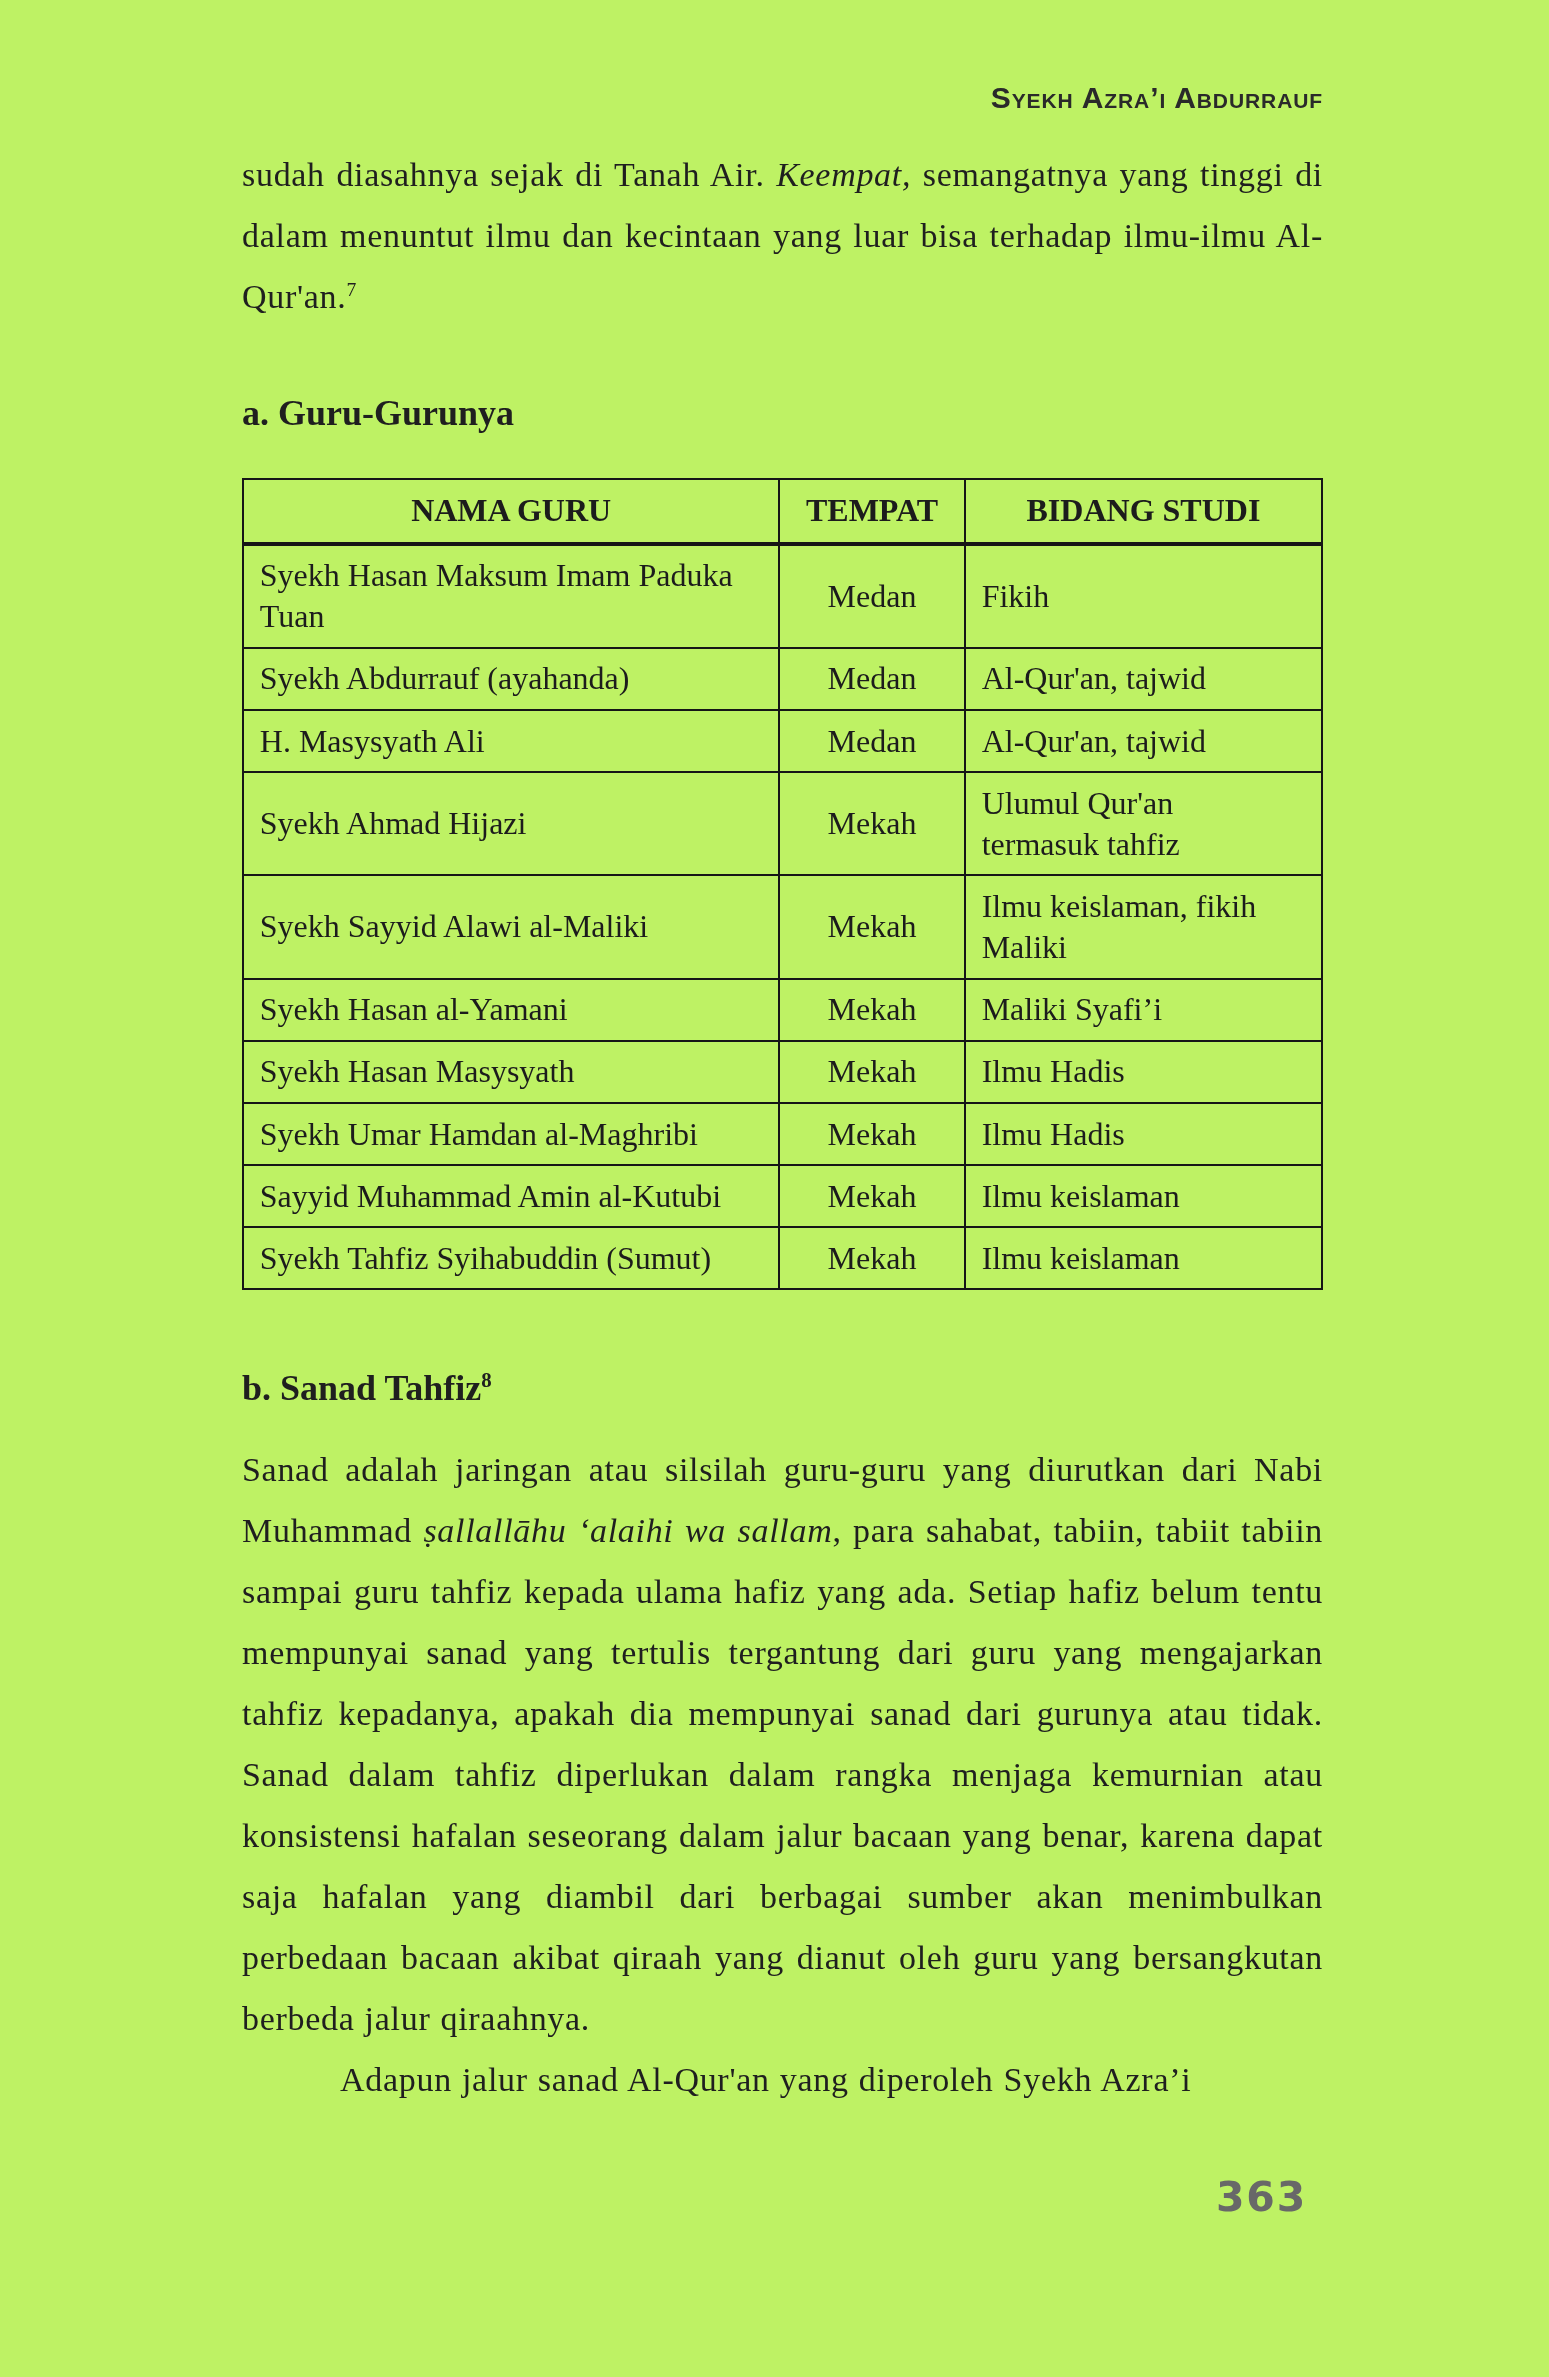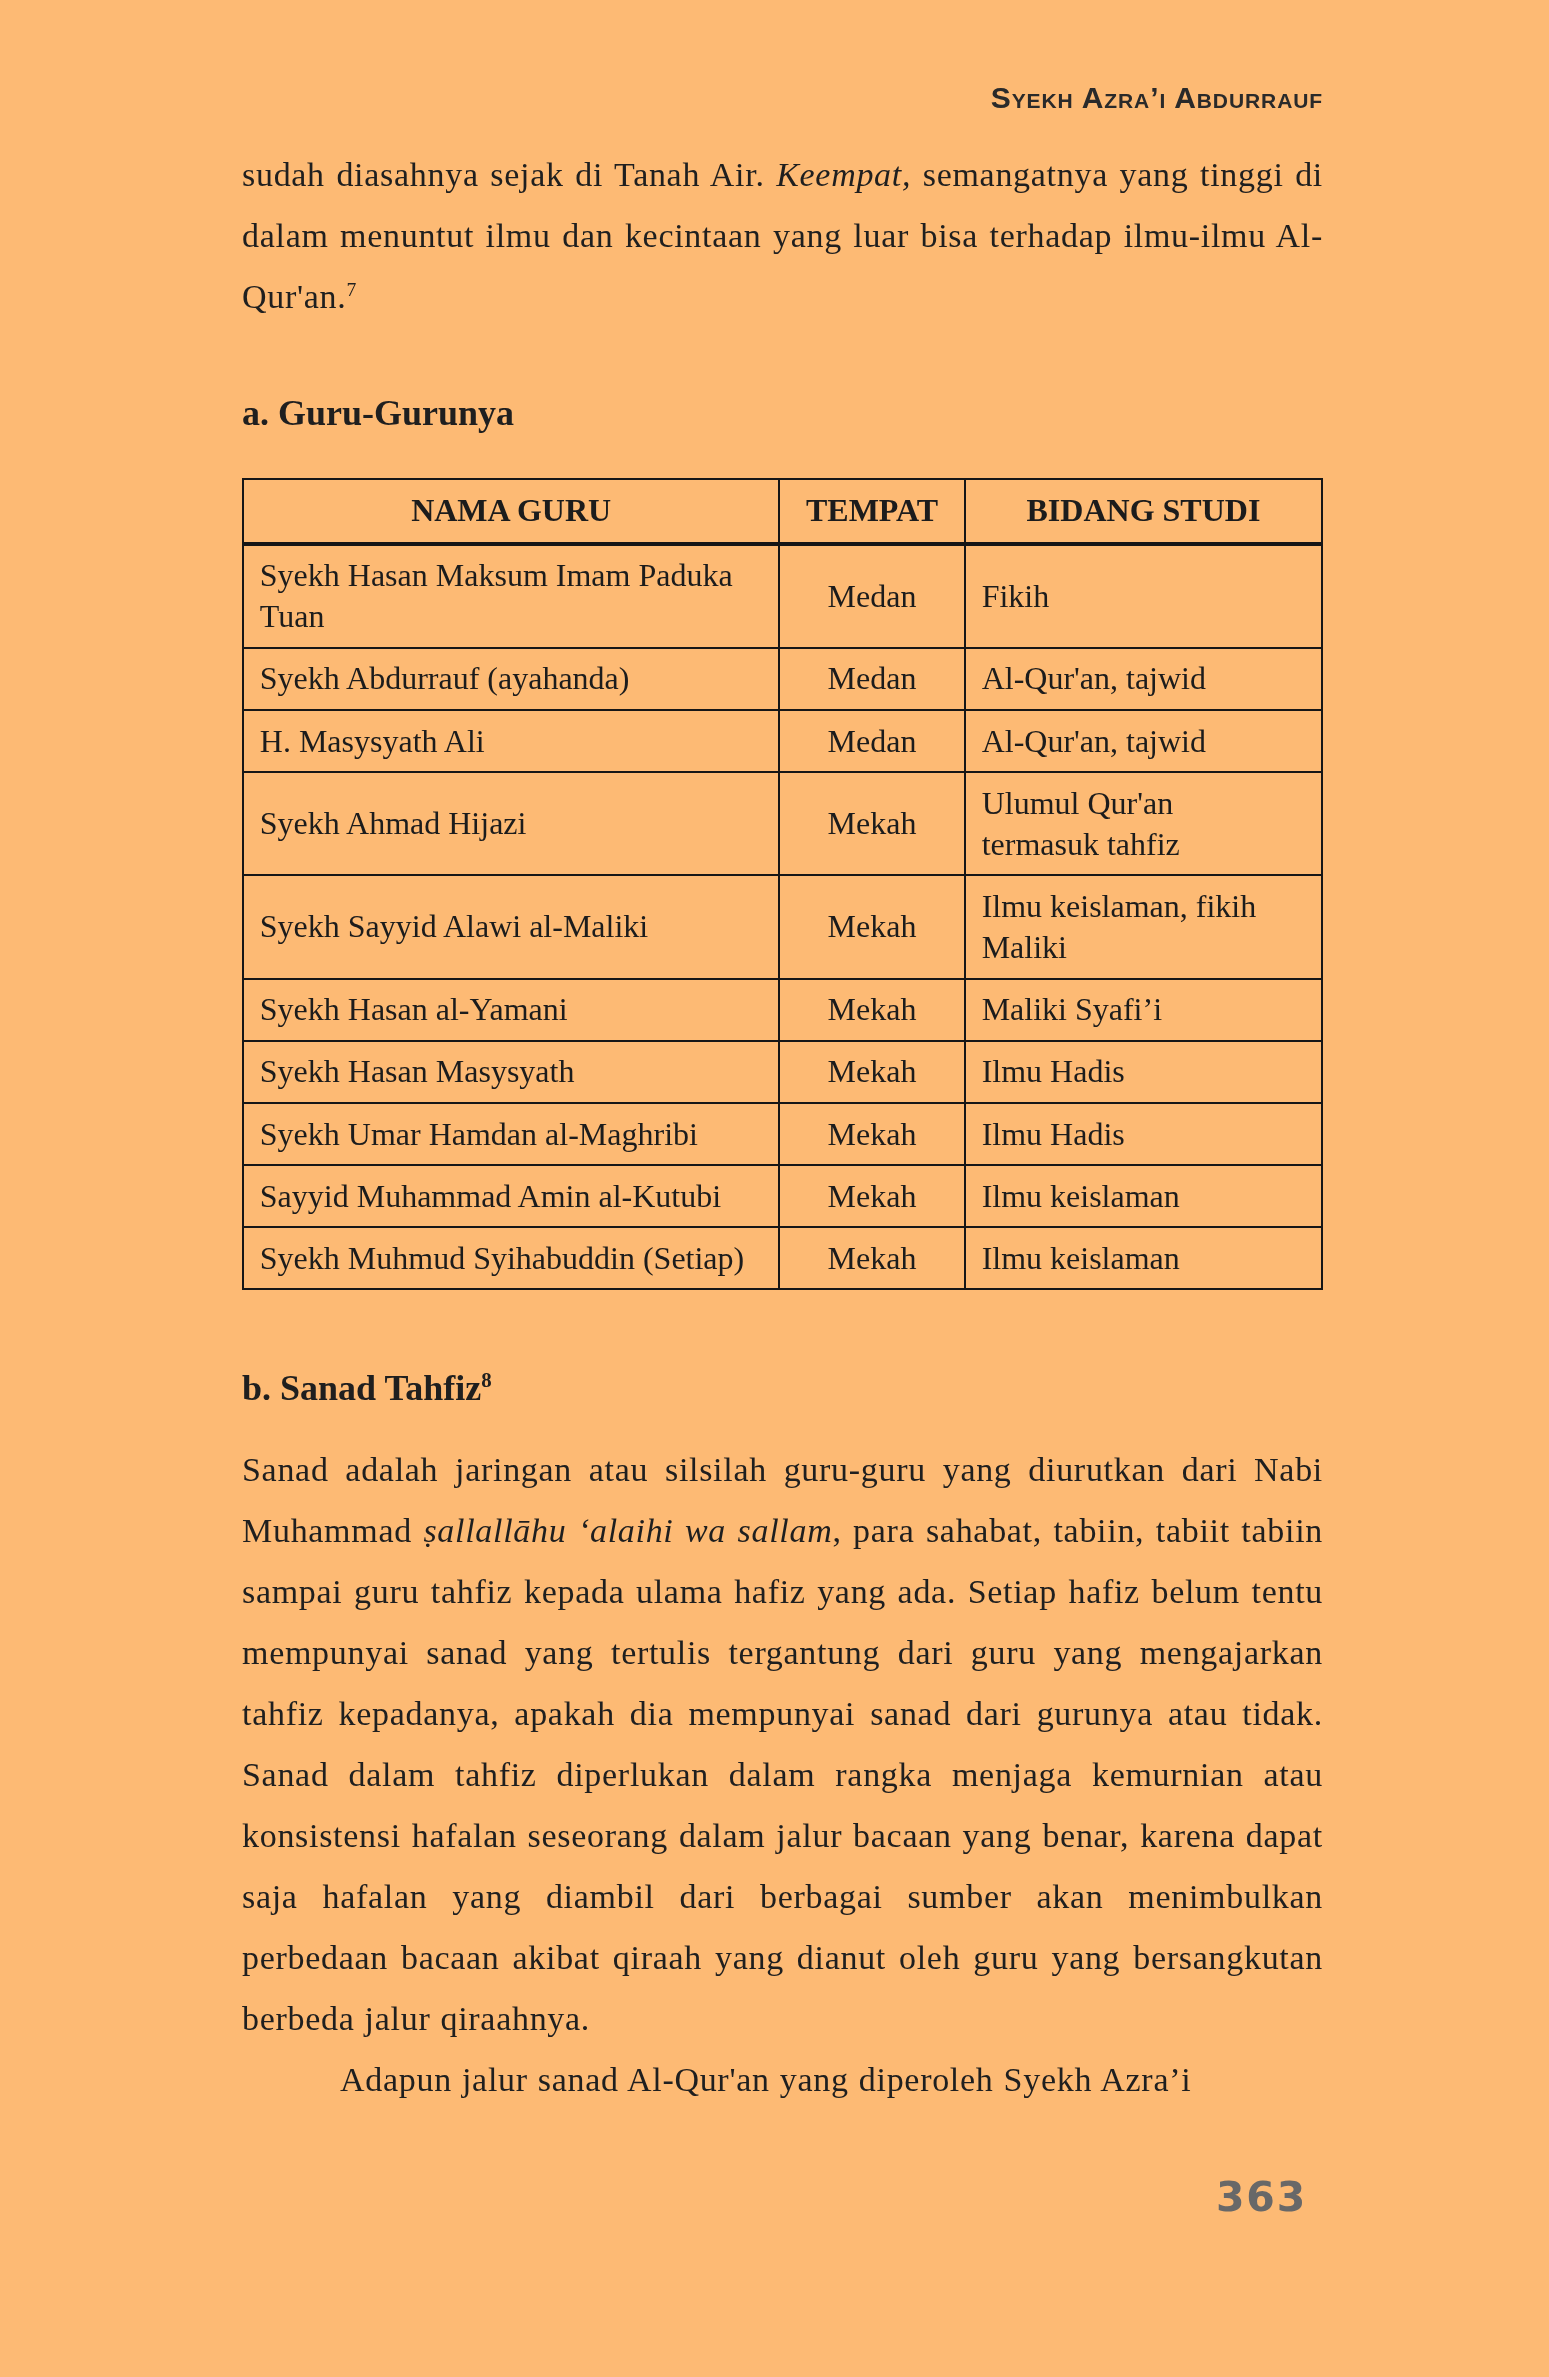--- a/index.html
+++ b/index.html
@@ -1,17 +1,17 @@
 <!DOCTYPE html>
 <html style="font-size:14px"><head>
 <meta charset="utf-8">
 <style>
   html,body { margin:0; padding:0; background:#e8e8e8; }
   .page {
-    width:1549px; height:2377px; background:#fdba74; position:relative;
+    width:1549px; height:2377px; background:#bef264; position:relative;
     box-sizing:border-box; padding:81px 226px 0 242px;
     font-family:"Liberation Serif", serif; color:#1f1f1f;
     margin:0 auto; overflow:hidden;
   }
   .running-head {
     text-align:right;
     font-family:"Liberation Sans", sans-serif;
     font-weight:bold; font-variant:small-caps;
     font-size:30px; letter-spacing:0.9px; color:#2a2a2a;
     height:37px;
@@ -114,21 +114,21 @@
         <td class="cell-nama"><span>Syekh Umar Hamdan al-Maghribi</span></td>
         <td class="cell-tempat">Mekah</td>
         <td class="cell-bidang"><span>Ilmu Hadis</span></td>
       </tr>
       <tr>
         <td class="cell-nama"><span>Sayyid Muhammad Amin al-Kutubi</span></td>
         <td class="cell-tempat">Mekah</td>
         <td class="cell-bidang"><span>Ilmu keislaman</span></td>
       </tr>
       <tr>
-        <td class="cell-nama"><span>Syekh Muhmud Syihabuddin (Setiap)</span></td>
+        <td class="cell-nama"><span>Syekh Tahfiz Syihabuddin (Sumut)</span></td>
         <td class="cell-tempat">Mekah</td>
         <td class="cell-bidang"><span>Ilmu keislaman</span></td>
       </tr>
     </tbody>
   </table>
 
   <h2 class="section-heading" style="margin-top:77px;"><span>b. Sanad Tahfiz</span><sup>8</sup></h2>
 
   <p class="body-par" style="margin-top:30px;"><span>Sanad adalah jaringan atau silsilah guru-guru yang diurutkan dari Nabi Muhammad </span><i>ṣallallāhu ʻalaihi wa sallam</i><span>, para sahabat, tabiin, tabiit tabiin sampai guru tahfiz kepada ulama hafiz yang ada. Setiap hafiz belum tentu mempunyai sanad yang tertulis tergantung dari guru yang mengajarkan tahfiz kepadanya, apakah dia mempunyai sanad dari gurunya atau tidak. Sanad dalam tahfiz diperlukan dalam rangka menjaga kemurnian atau konsistensi hafalan seseorang dalam jalur bacaan yang benar, karena dapat saja hafalan yang diambil dari berbagai sumber akan menimbulkan perbedaan bacaan akibat qiraah yang dianut oleh guru yang bersangkutan berbeda jalur qiraahnya.</span></p>
 

